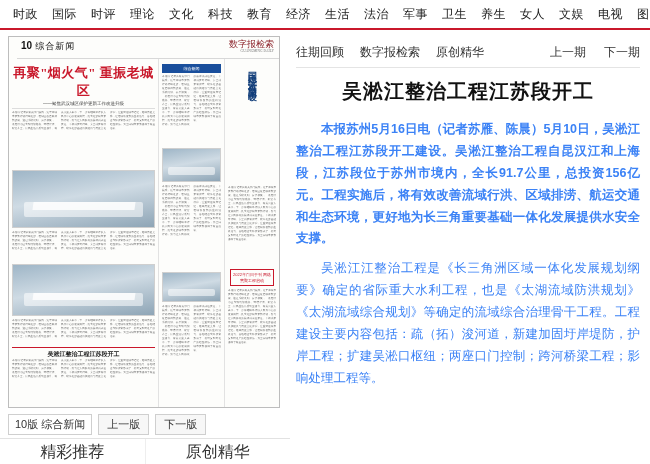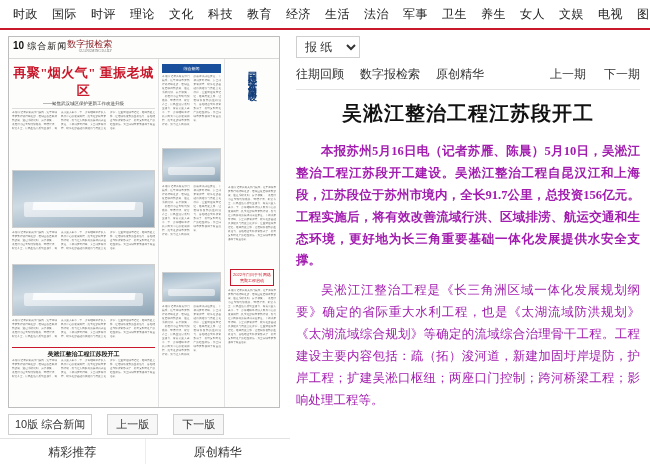--- a/index.html
+++ b/index.html
@@ -55,24 +55,25 @@
     border: 1px solid #bdbdbd;
     background: #fdfdfb;
     position: relative;
     overflow: hidden;
     font-size: 3px;
     color: #555;
   }
   .paper-head {
     display: flex;
     align-items: flex-start;
-    justify-content: flex-start;
+    justify-content: space-between;
     padding: 3px 5px 0 4px;
     height: 22px;
     border-bottom: 1px solid #d8d8d8;
+    margin-left: 8px;
   }
   .paper-head .pgno {
     font-size: 10px;
     font-weight: bold;
     color: #111;
   }
   .paper-head .pgname {
     font-size: 9px;
     color: #111;
     margin-left: 3px;
@@ -179,21 +180,21 @@
   }
 
   
   .paper-toolbar {
     width: 272px;
     display: flex;
     align-items: center;
     font-size: 11px;
     color: #333;
     margin-top: 6px;
-    gap: 15px;
+    gap: 6px;
   }
   .paper-toolbar .pagesel {
     border: 1px solid #cfcfcf;
     background: #fff;
     padding: 2px 6px;
     font-size: 11px;
     color: #333;
   }
   .paper-toolbar .ptbtn {
     border: 1px solid #cfcfcf;
@@ -224,21 +225,21 @@
     left: 0; right: 0; bottom: 0;
     height: 26px;
     display: flex;
     border-top: 1px solid #e2e2e2;
     background: #fff;
   }
   .bottom-tabs .bt {
     flex: 1;
     text-align: center;
     line-height: 26px;
-    font-size: 12px;
+    font-size: 16px;
     color: #333;
     cursor: pointer;
   }
   .bottom-tabs .bt + .bt { border-left: 1px solid #eee; }
 
   
   .ctrlrow {
     display: flex;
     align-items: center;
     gap: 6px;
@@ -288,25 +289,25 @@
     color: #555;
     border-bottom: 1px solid #e4e4e4;
     padding-bottom: 7px;
     margin-bottom: 9px;
   }
   .art-meta .author { }
   .art-meta .right { margin-left: auto; }
   .art-body p {
     font-size: 12.5px;
     line-height: 1.75;
-    color: #a21caf;
+    color: #3b82f6;
     margin: 0 0 8px 0;
     text-indent: 2em;
     text-align: justify;
-    font-family: Liberation Serif, serif;
+    font-family: Liberation Sans, sans-serif;
   }
   .art-body p.bold-lead { font-weight: bold; }
 </style>
 </head>
 <body>
 
 <div class="topnav">
   <span class="nav-item">时政</span>
   <span class="nav-item">国际</span>
   <span class="nav-item">时评</span>
@@ -389,23 +390,20 @@
 
     <div class="bottom-tabs">
       <div class="bt">精彩推荐</div>
       <div class="bt">原创精华</div>
     </div>
   </div>
 
   <div class="right">
 
     <div class="ctrlrow">
-      <select class="selbox">
-        <option>报 纸</option>
-      </select>
     </div>
 
     <div class="linkrow">
       <span class="lk">往期回顾</span>
       <span class="lk">数字报检索</span>
       <span class="lk">原创精华</span>
       <span class="spacer"></span>
       <span class="lk-right">上一期</span>
       <span class="lk-right">下一期</span>
     </div>

